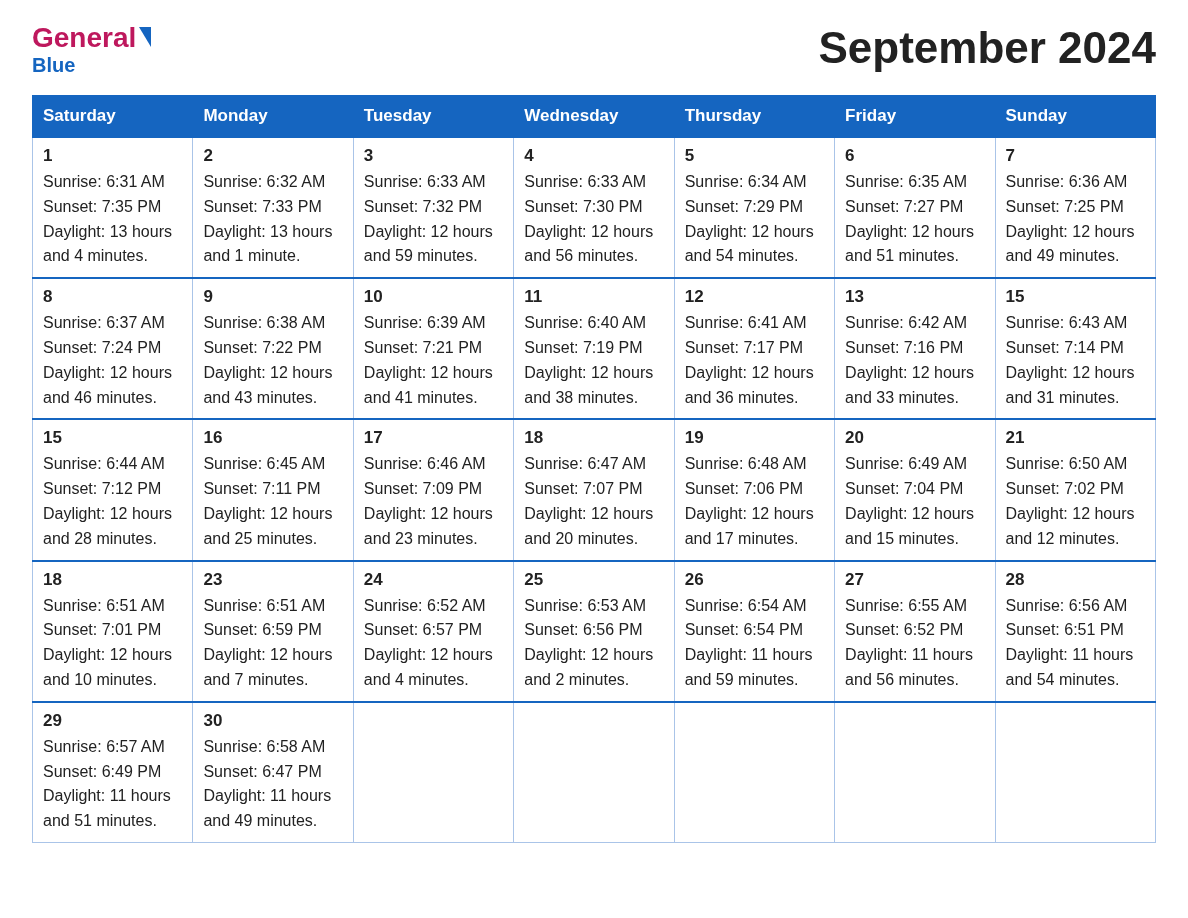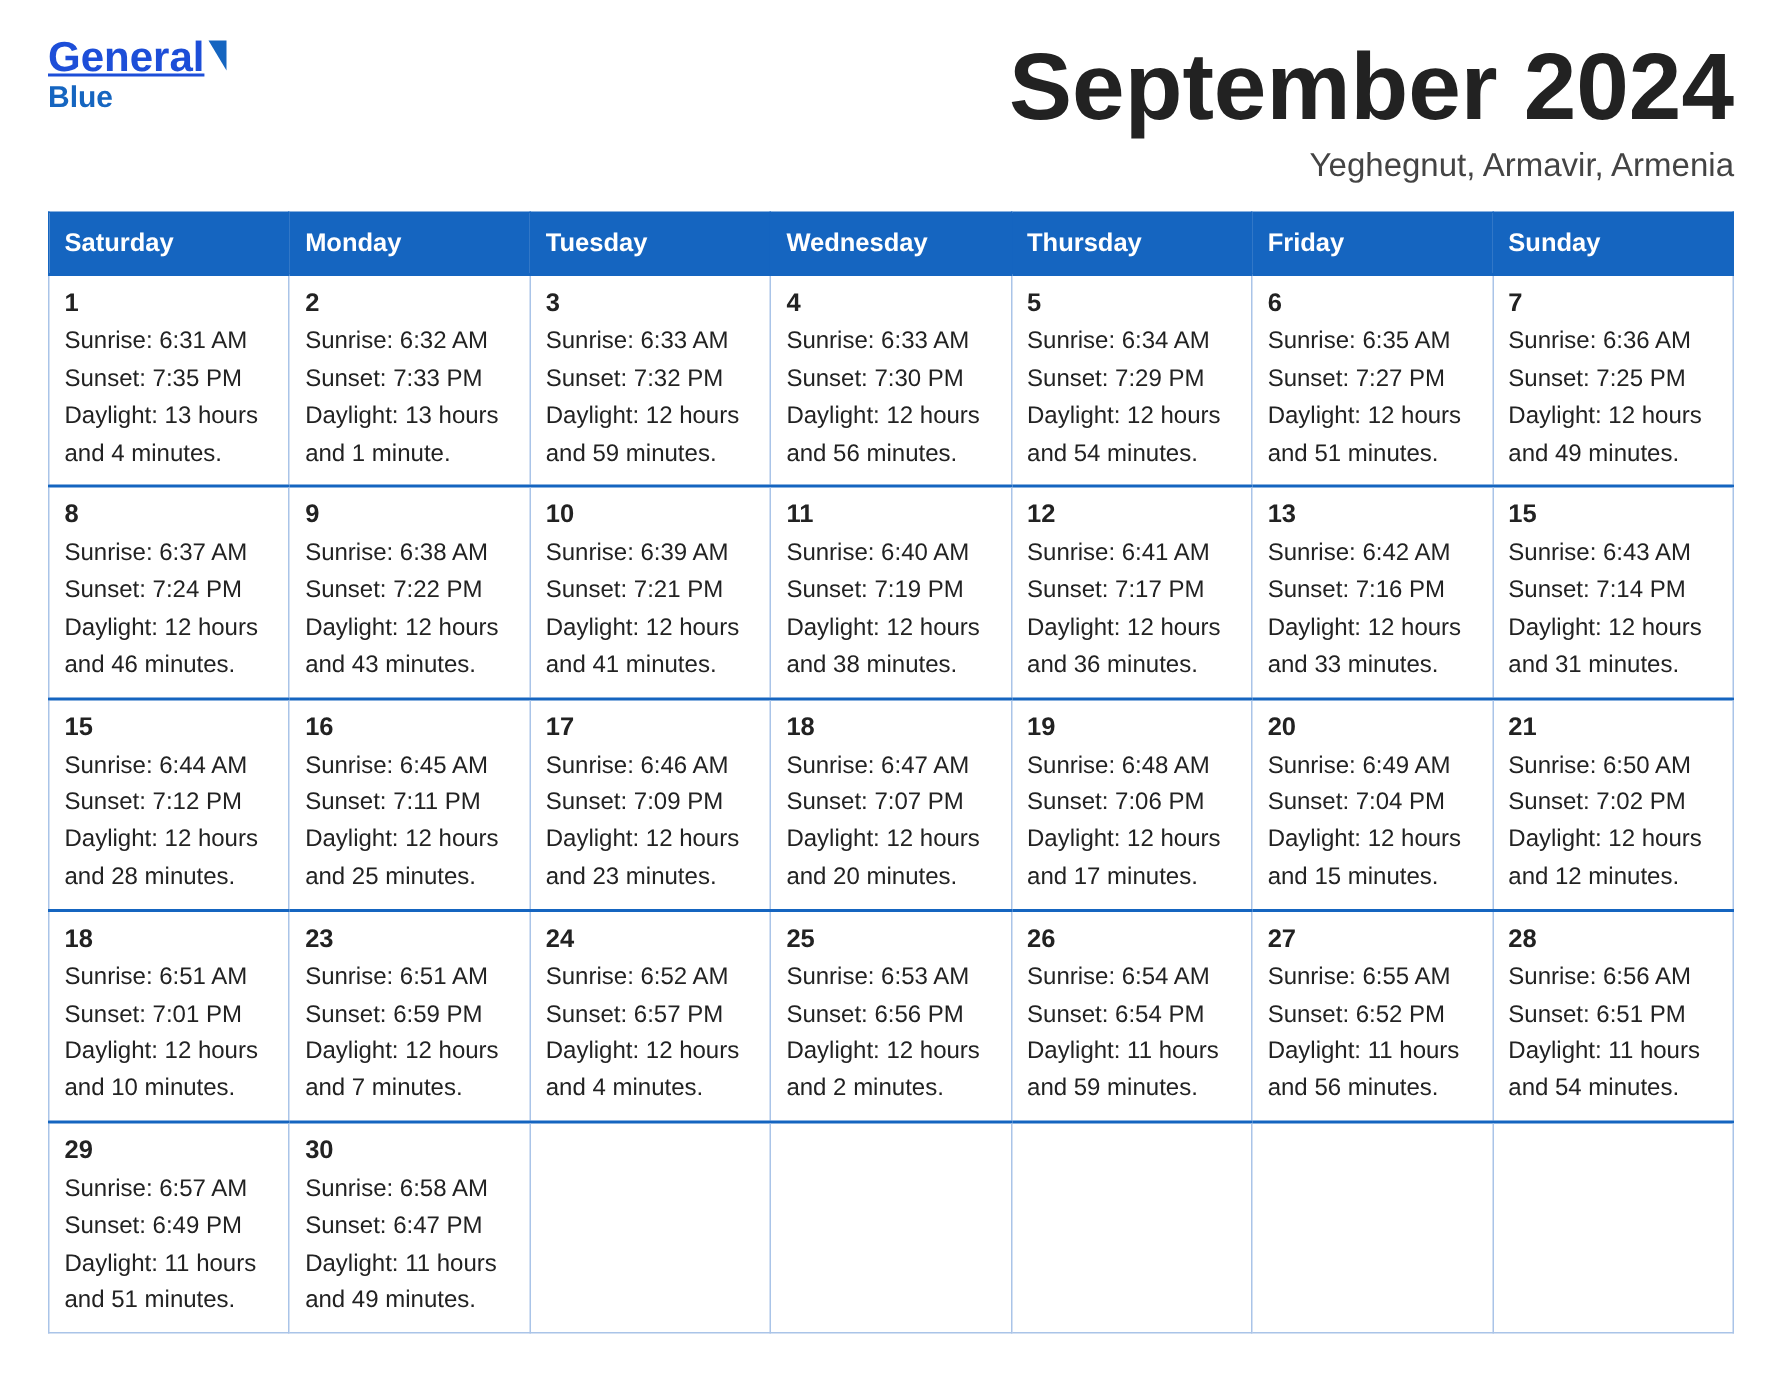--- a/index.html
+++ b/index.html
@@ -17,35 +17,34 @@
       margin-bottom: 18px;
     }
     .logo-area {
       display: flex;
       flex-direction: column;
       align-items: flex-start;
     }
     .logo-text {
       font-size: 28px;
       font-weight: bold;
-      color: #1d4ed8;
+      color: #be185d;
       line-height: 1;
-      text-decoration: underline;
     }
     .logo-subtitle {
       font-size: 20px;
       color: #1565c0;
       font-weight: bold;
       margin-top: 2px;
     }
     .title-area {
       text-align: right;
     }
     .calendar-title {
-      font-size: 63px;
+      font-size: 44px;
       font-weight: bold;
       color: #222;
       line-height: 1.1;
     }
     .calendar-subtitle {
       font-size: 22px;
       color: #444;
       margin-top: 4px;
     }
     .calendar-table {
@@ -96,21 +95,20 @@
 
 <div class="header-section">
   <div class="logo-area">
     <div class="logo-text">
       General<span style="display:inline-block;width:0;height:0;border-left:12px solid transparent;border-right:0;border-top:20px solid #1565c0;margin-left:3px;vertical-align:middle;position:relative;top:-3px;"></span>
     </div>
     <div class="logo-subtitle">Blue</div>
   </div>
   <div class="title-area">
     <div class="calendar-title">September 2024</div>
-    <div class="calendar-subtitle">Yeghegnut, Armavir, Armenia</div>
   </div>
 </div>
 
 <table class="calendar-table">
   <thead>
     <tr>
       <th>Saturday</th>
       <th>Monday</th>
       <th>Tuesday</th>
       <th>Wednesday</th>

